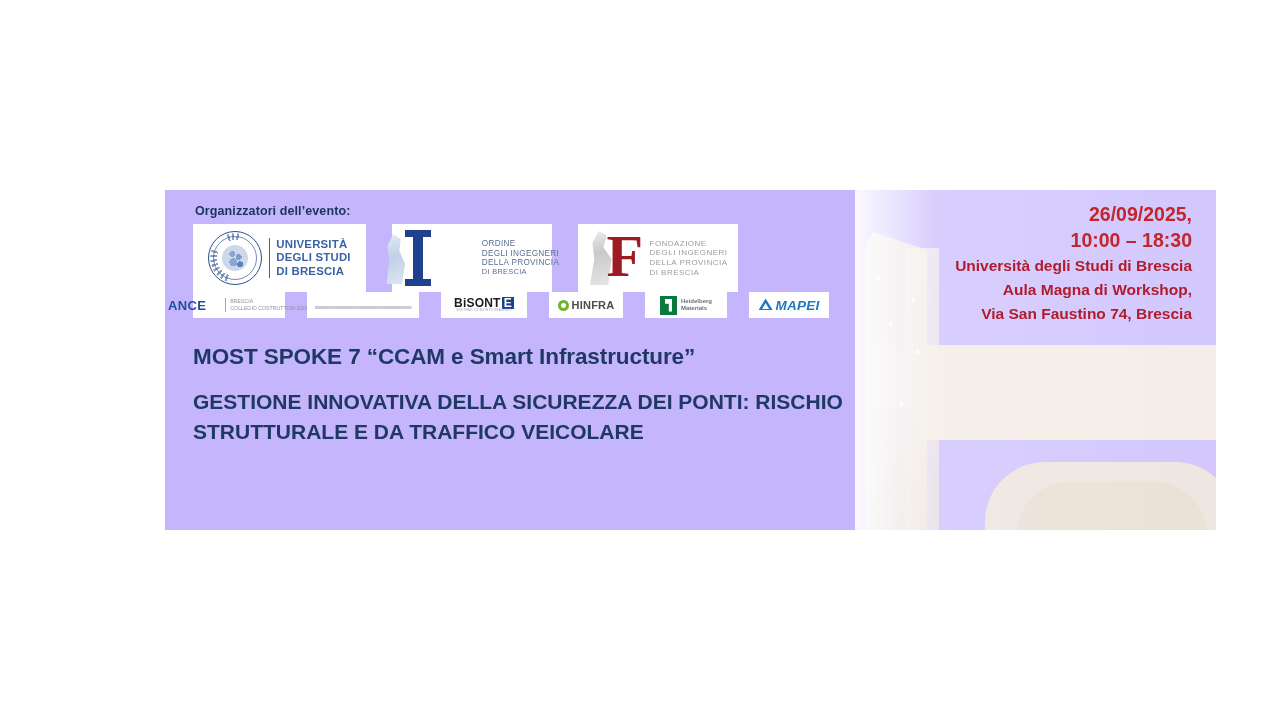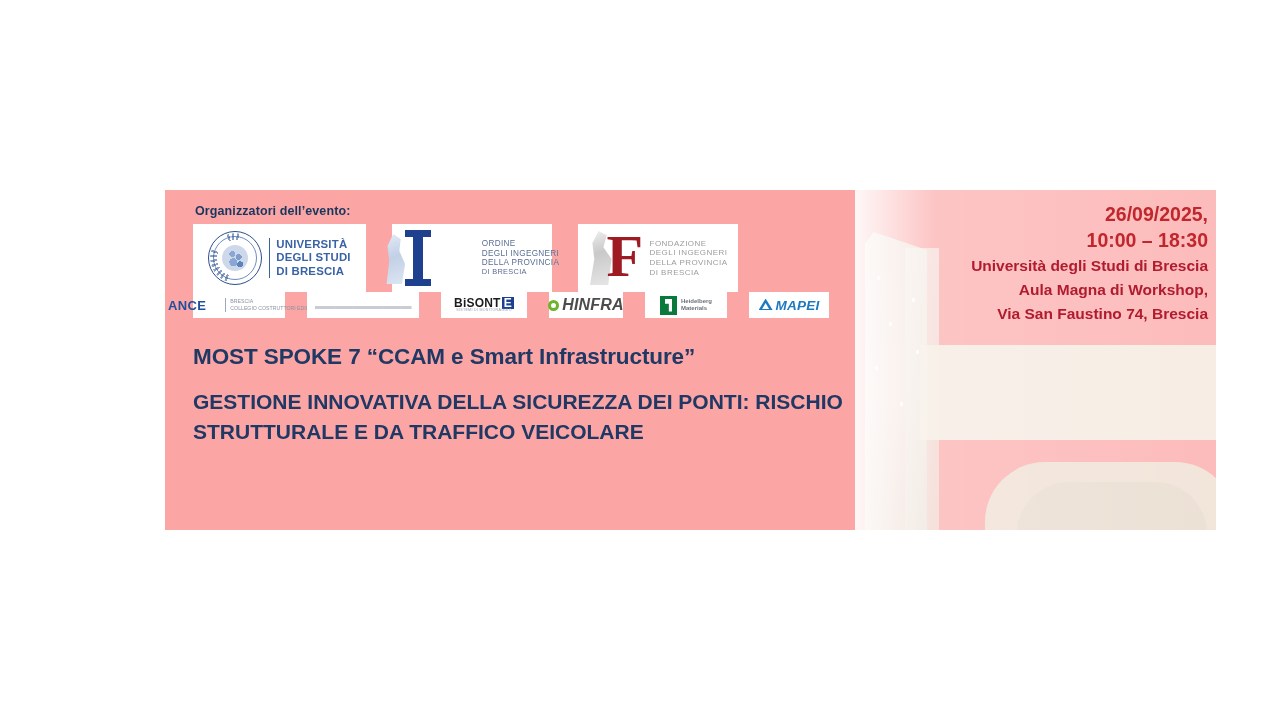--- a/index.html
+++ b/index.html
@@ -23,21 +23,21 @@
     background: #ffffff;
   }
 
   
   #poster {
     position: absolute;
     left: 165px;
     top: 190px;
     width: 1051px;
     height: 340px;
-    background: #fca5a5;
+    background: #c4b5fd;
     overflow: hidden;
   }
 
   
   .photo-backdrop {
     position: absolute;
     inset: 0;
     pointer-events: none;
   }
   .bd-tower {
@@ -293,21 +293,21 @@
   }
   .sp-bisonte .sub { font-size: 3.6px; color: #9aa0aa; letter-spacing: .3px; }
 
   
   .sp-hinfra { display: flex; align-items: center; gap: 3px; }
   .sp-hinfra .dot {
     width: 11px; height: 11px; border-radius: 50%;
     border: 3px solid #6eb42c; box-sizing: border-box;
   }
   .sp-hinfra .w {
-    font-weight: bold; font-style: italic; font-size: 16px; color: #4c4c4c; letter-spacing: .2px;
+    font-weight: bold; font-size: 11px; color: #4c4c4c; letter-spacing: .2px;
   }
 
   
   .sp-heid { display: flex; align-items: center; gap: 4px; }
   .sp-heid .mk {
     width: 17px; height: 19px; background: #0a7a3c; position: relative; flex: none;
   }
   .sp-heid .mk::after {
     content: ""; position: absolute; left: 5px; top: 3px; width: 7px; height: 13px;
     background: #fff; clip-path: polygon(0 0, 100% 0, 100% 100%, 55% 100%, 55% 40%, 0 40%);
@@ -355,21 +355,21 @@
     font-size: 21px;
     font-weight: bold;
     color: #1f3864;
     line-height: 1.45;
     max-width: 860px;
   }
 
   
   .info-block {
     position: absolute;
-    right: 8px;
+    right: 24px;
     top: 12px;
     width: 330px;
     text-align: right;
     z-index: 4;
     color: #b01c2e;
     font-weight: bold;
   }
   .info-when {
     font-size: 19.5px;
     line-height: 1.32;

